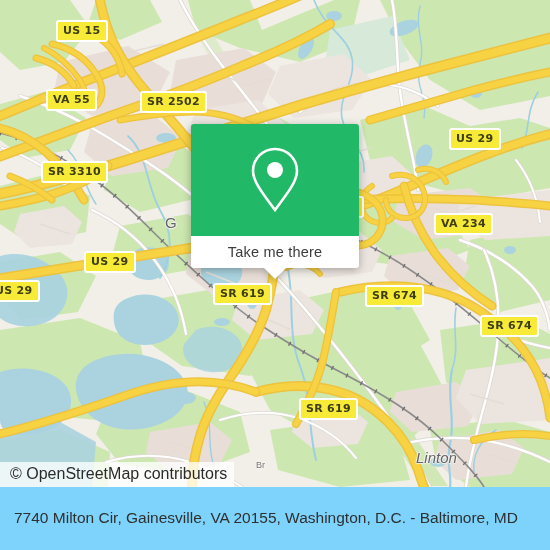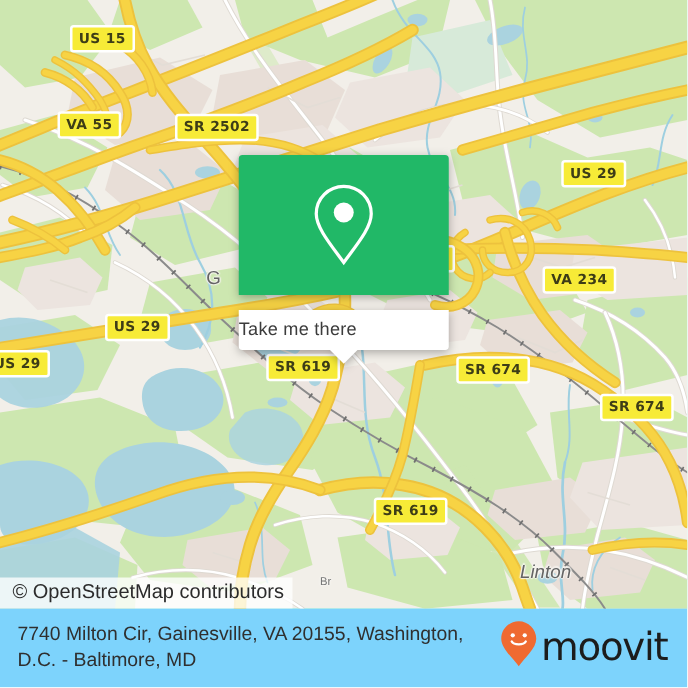--- a/index.html
+++ b/index.html
@@ -93,22 +93,21 @@
     left: 50%;
     top: 50%;
     transform: translate(-50%, -50%);
   }
   #popup-footer {
     background: #ffffff;
     height: 32px;
     border-radius: 0 0 3px 3px;
     display: flex;
     align-items: center;
-    justify-content: flex-start;
-    margin-top: 12px;
+    justify-content: center;
   }
   #popup-footer-label {
     color: #3c3c3c;
     font-family: "Liberation Sans", sans-serif;
     font-size: 14.5px;
     letter-spacing: 0.2px;
   }
   #popup-arrow {
     position: absolute;
     left: 50%;
@@ -414,20 +413,21 @@
       <path class="hiwc" stroke-width="6" d="M286,268 C298,262 312,264 320,274"></path>
       <path class="hiw" stroke-width="3.8" d="M286,268 C298,262 312,264 320,274"></path>
 
       <path class="hiwc" stroke-width="8" d="M474,440 C500,434 524,432 550,436"></path>
       <path class="hiw" stroke-width="5.4" d="M474,440 C500,434 524,432 550,436"></path>
     </svg>
 
     <div class="shield" style="left:56px;  top:20px;">US 15</div>
     <div class="shield" style="left:46px;  top:89px;">VA 55</div>
     <div class="shield" style="left:140px; top:91px;">SR 2502</div>
+    <div class="shield" style="left:41px;  top:161px;">SR 3310</div>
     <div class="shield" style="left:449px; top:128px;">US 29</div>
     <div class="shield" style="left:434px; top:213px;">VA 234</div>
     <div class="shield" style="left:84px;  top:251px;">US 29</div>
     <div class="shield" style="left:-12px; top:280px;">US 29</div>
     <div class="shield" style="left:213px; top:283px;">SR 619</div>
     <div class="shield" style="left:365px; top:285px;">SR 674</div>
     <div class="shield" style="left:480px; top:315px;">SR 674</div>
     <div class="shield" style="left:299px; top:398px;">SR 619</div>
     <div class="shield" style="left:340px; top:196px; padding:3px 6px 4px 6px;">6</div>
 
@@ -448,26 +448,15 @@
       </div>
       <div id="popup-footer">
         <span id="popup-footer-label">Take me there</span>
       </div>
       <div id="popup-arrow"></div>
     </div>
   </div>
 
   <div id="caption-bar">
     <div id="caption-text">7740 Milton Cir, Gainesville, VA 20155, Washington, D.C. - Baltimore, MD</div>
-    <div id="brand">
-      <span>
-        <svg width="30" height="40" viewBox="0 0 30 40" xmlns="http://www.w3.org/2000/svg">
-          <path d="M15 1 C7.3 1 1 7.3 1 15 C1 22.7 10 30 15 37 C20 30 29 22.7 29 15 C29 7.3 22.7 1 15 1 Z" fill="#ef6a31"></path>
-          <circle cx="10.2" cy="12.2" r="1.7" fill="#ffffff"></circle>
-          <circle cx="19.8" cy="12.2" r="1.7" fill="#ffffff"></circle>
-          <path d="M9.4 17.2 C11 20.2 19 20.2 20.6 17.2" fill="none" stroke="#ffffff" stroke-width="1.9" stroke-linecap="round"></path>
-        </svg>
-      </span>
-      <span id="brand-wordmark">moovit</span>
-    </div>
   </div>
 
 </div>
 
 </body></html>

